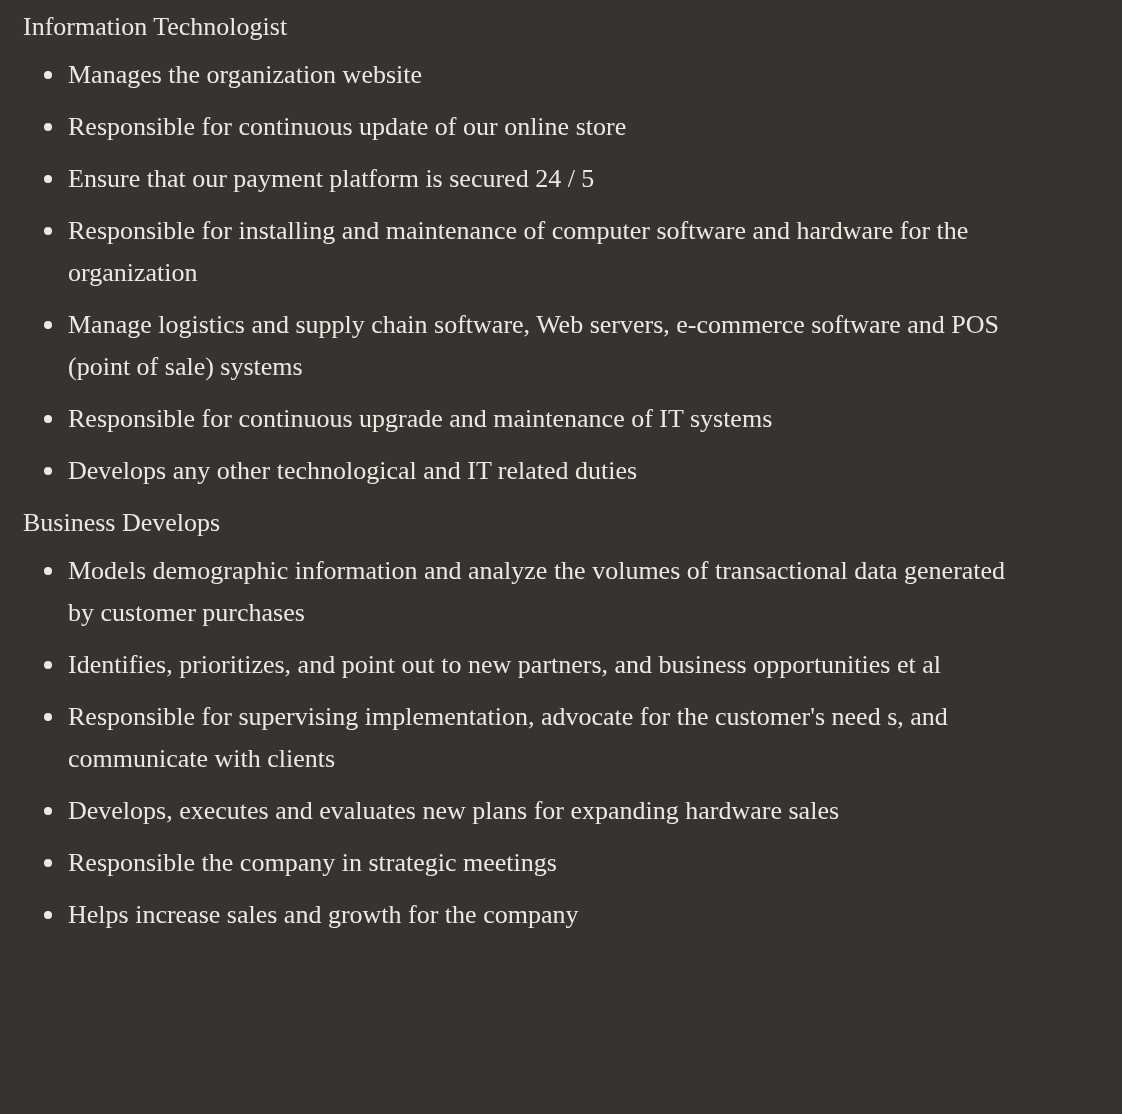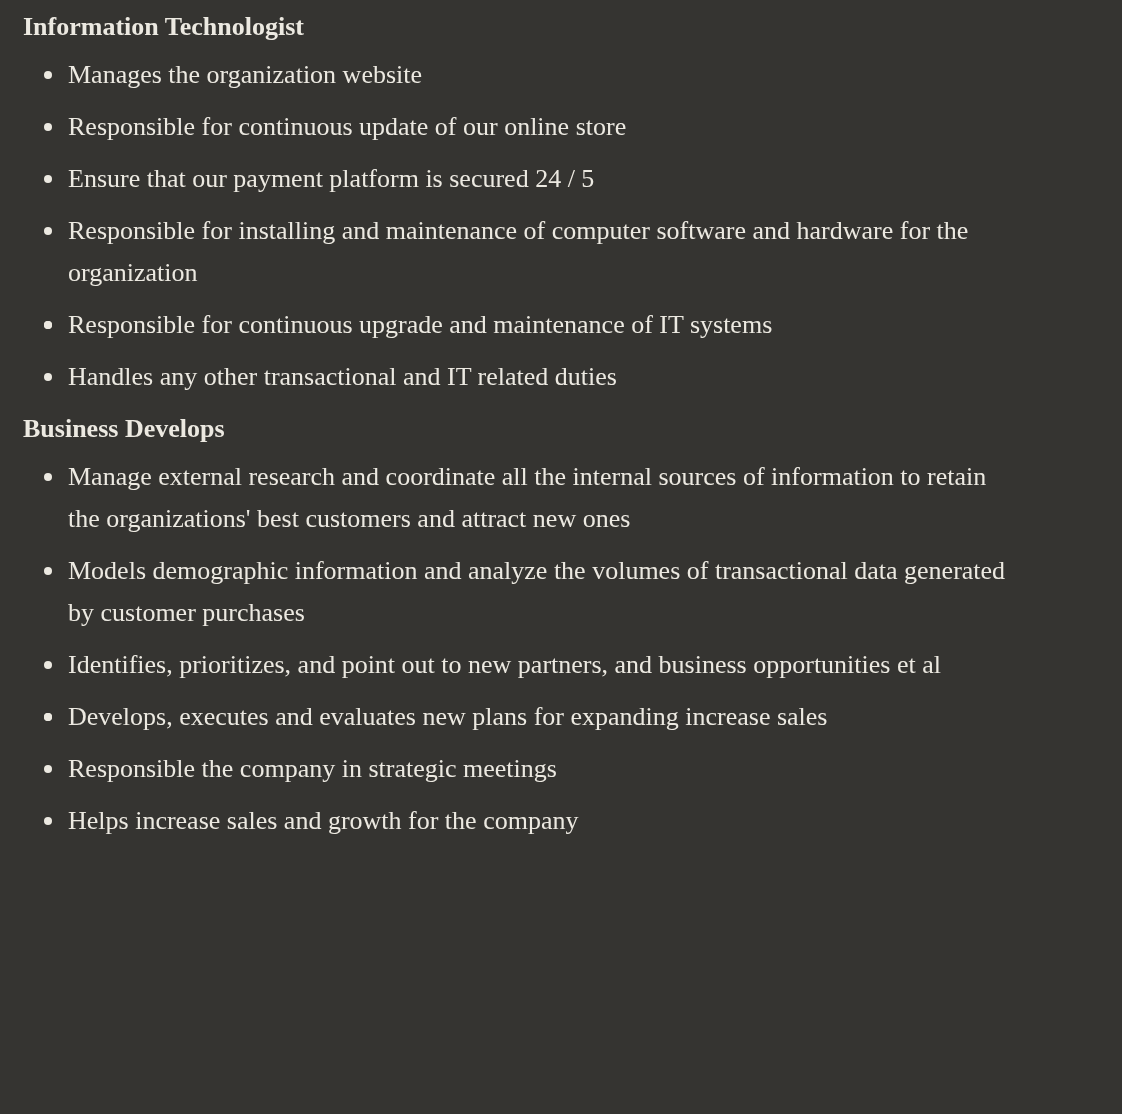--- a/index.html
+++ b/index.html
@@ -14,21 +14,21 @@
       color: #ece9e1;
       font-family: "Liberation Serif", "DejaVu Serif", serif;
       font-size: 26px;
       line-height: 42px;
     }
     .doc {
       padding: 6px 0 0 23px;
     }
     .section-title {
       margin: 0;
-      font-weight: bold;
+      font-weight: normal;
       font-size: 26px;
       line-height: 42px;
     }
     ul {
       list-style: none;
       margin: 6px 0 10px 0;
       padding: 0;
       width: 1000px;
     }
     li {
@@ -50,31 +50,30 @@
 <body>
 
 <div class="doc">
   <section>
     <h3 class="section-title">Information Technologist</h3>
     <ul>
       <li><span class="bullet"></span><span>Manages the organization website</span></li>
       <li><span class="bullet"></span><span>Responsible for continuous update of our online store</span></li>
       <li><span class="bullet"></span><span>Ensure that our payment platform is secured 24 / 5</span></li>
       <li><span class="bullet"></span><span>Responsible for installing and maintenance of computer software and hardware for the organization</span></li>
-      <li><span class="bullet"></span></li>
+      <li><span class="bullet"></span><span>Manage logistics and supply chain software, Web servers, e-commerce software and POS (point of sale) systems</span></li>
       <li><span class="bullet"></span><span>Responsible for continuous upgrade and maintenance of IT systems</span></li>
-      <li><span class="bullet"></span><span>Handles any other transactional and IT related duties</span></li>
+      <li><span class="bullet"></span><span>Develops any other technological and IT related duties</span></li>
     </ul>
   </section>
 
   <section>
     <h3 class="section-title">Business Develops</h3>
     <ul>
-      <li><span class="bullet"></span><span>Manage external research and coordinate all the internal sources of information to retain the organizations' best customers and attract new ones</span></li>
       <li><span class="bullet"></span><span>Models demographic information and analyze the volumes of transactional data generated by customer purchases</span></li>
       <li><span class="bullet"></span><span>Identifies, prioritizes, and point out to new partners, and business opportunities et al</span></li>
-      <li><span class="bullet"></span></li>
-      <li><span class="bullet"></span><span>Develops, executes and evaluates new plans for expanding increase sales</span></li>
+      <li><span class="bullet"></span><span>Responsible for supervising implementation, advocate for the customer's need s, and communicate with clients</span></li>
+      <li><span class="bullet"></span><span>Develops, executes and evaluates new plans for expanding hardware sales</span></li>
       <li><span class="bullet"></span><span>Responsible the company in strategic meetings</span></li>
       <li><span class="bullet"></span><span>Helps increase sales and growth for the company</span></li>
     </ul>
   </section>
 </div>
 
 </body></html>

